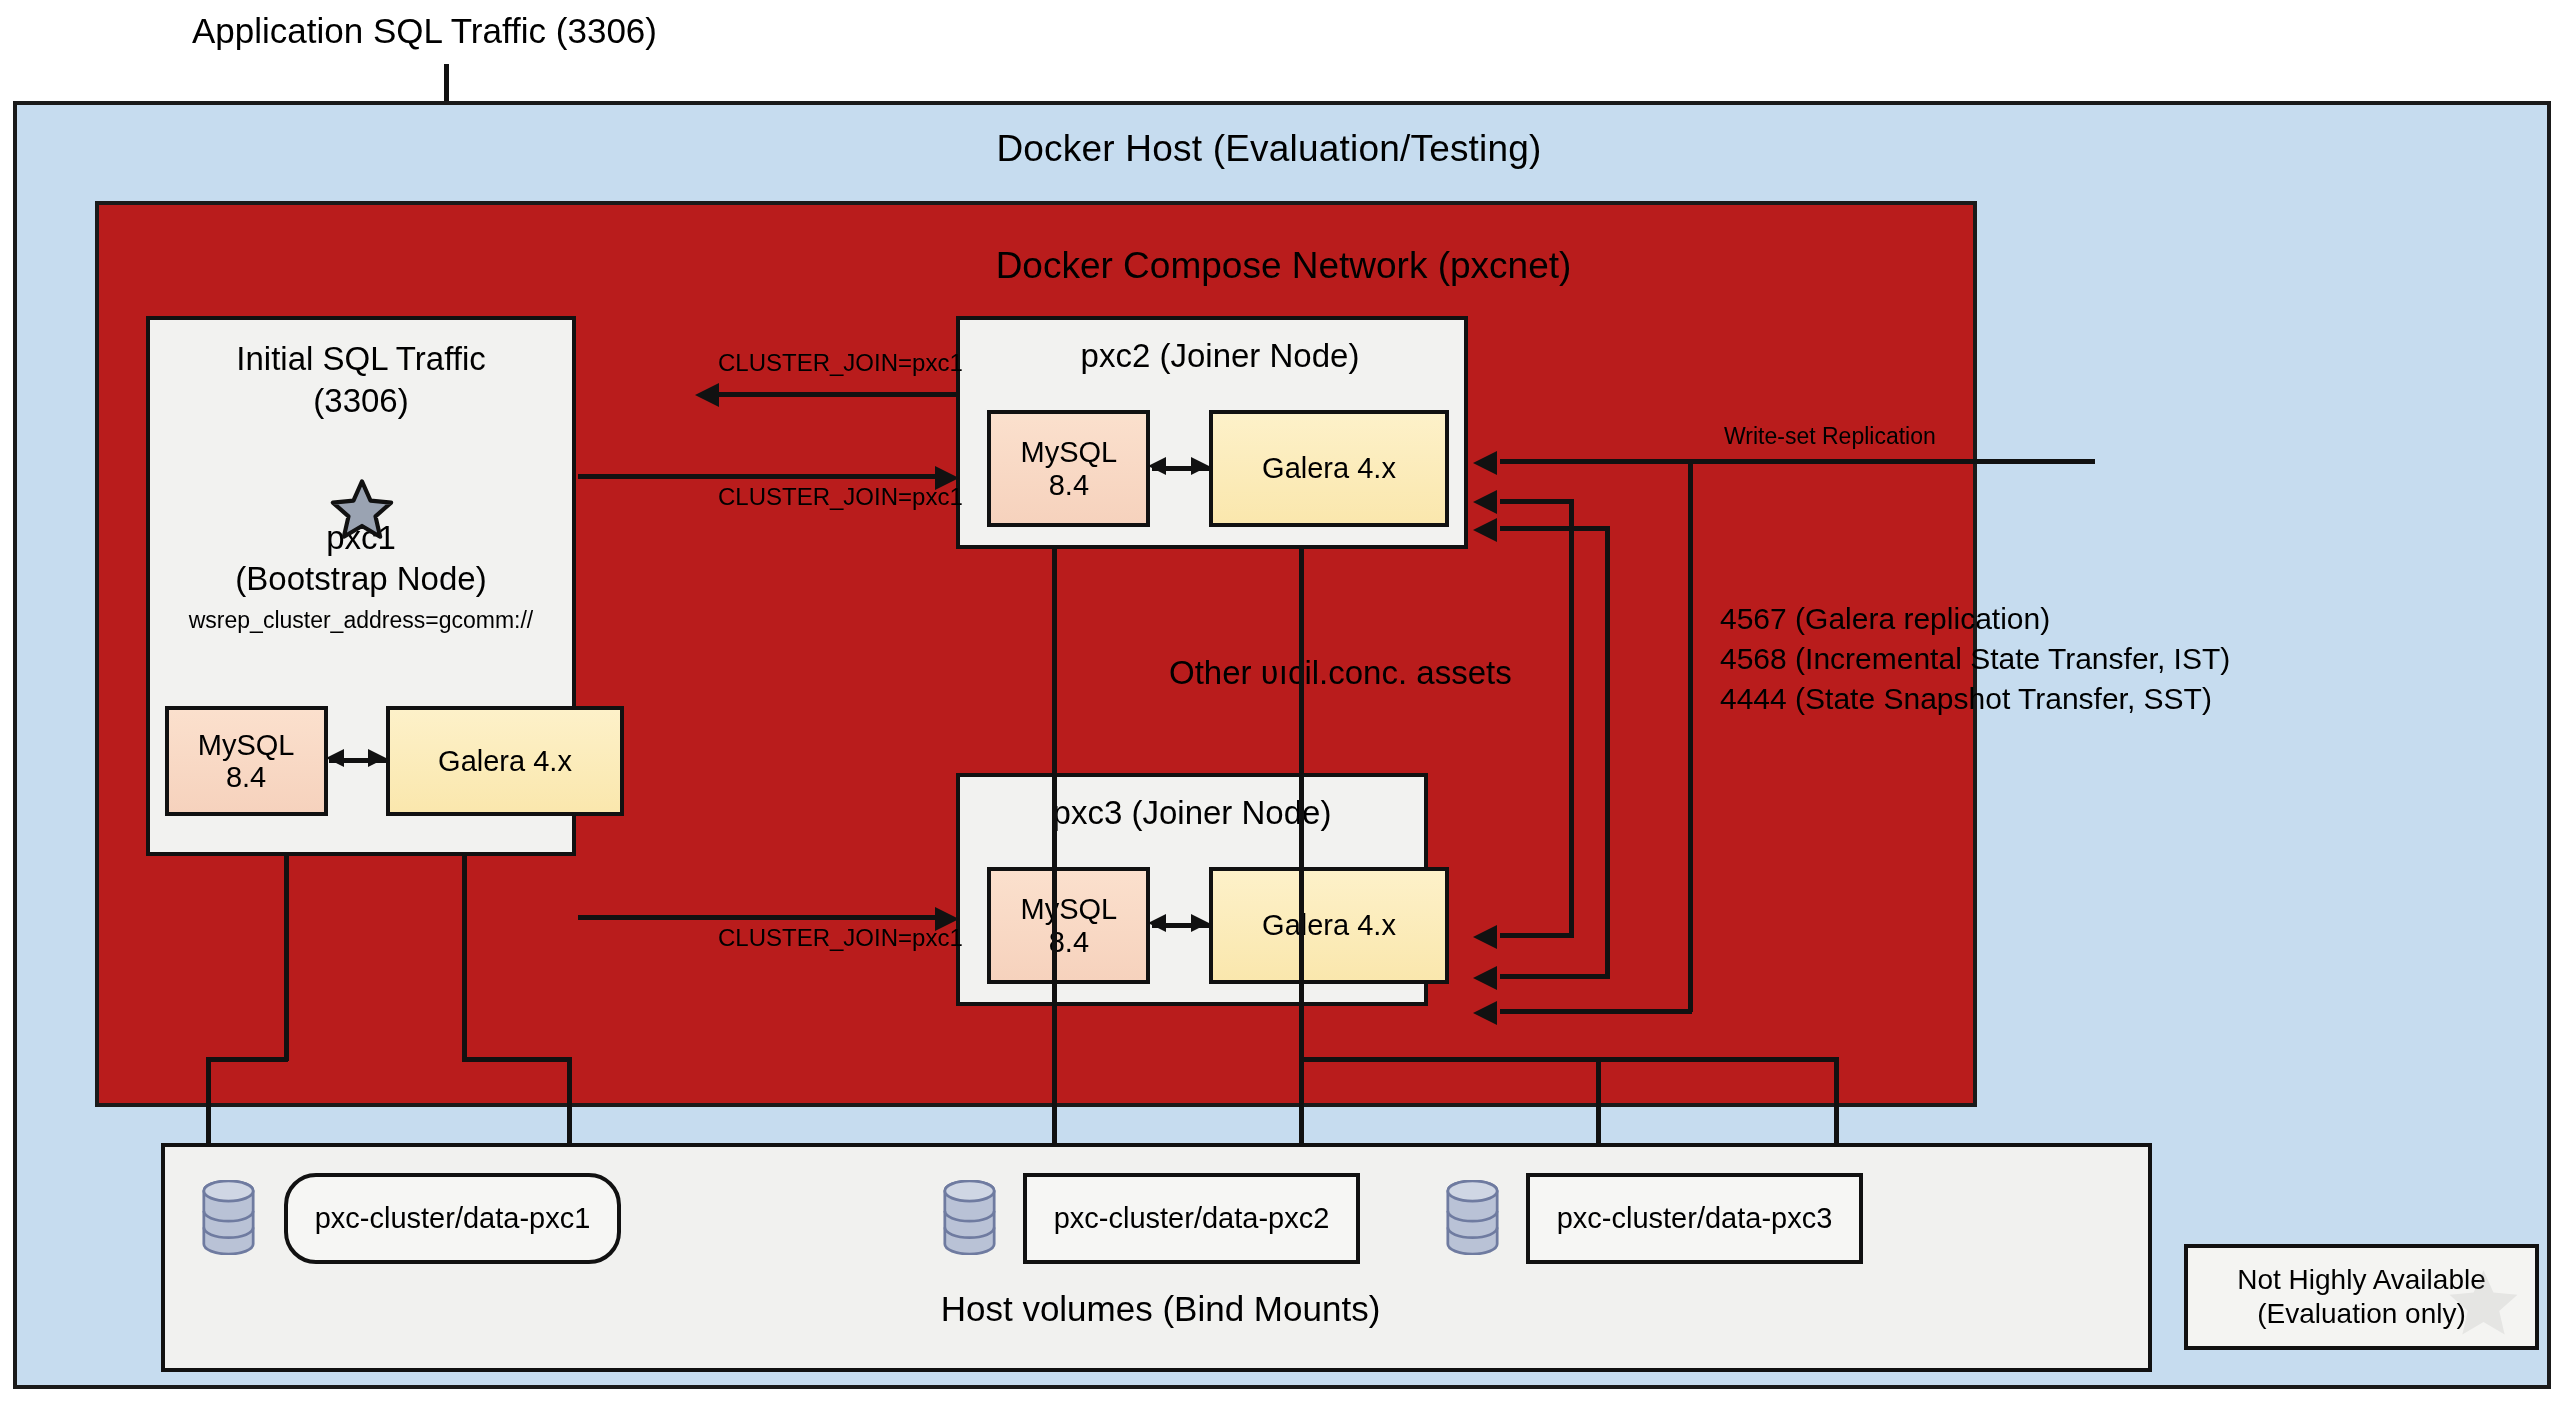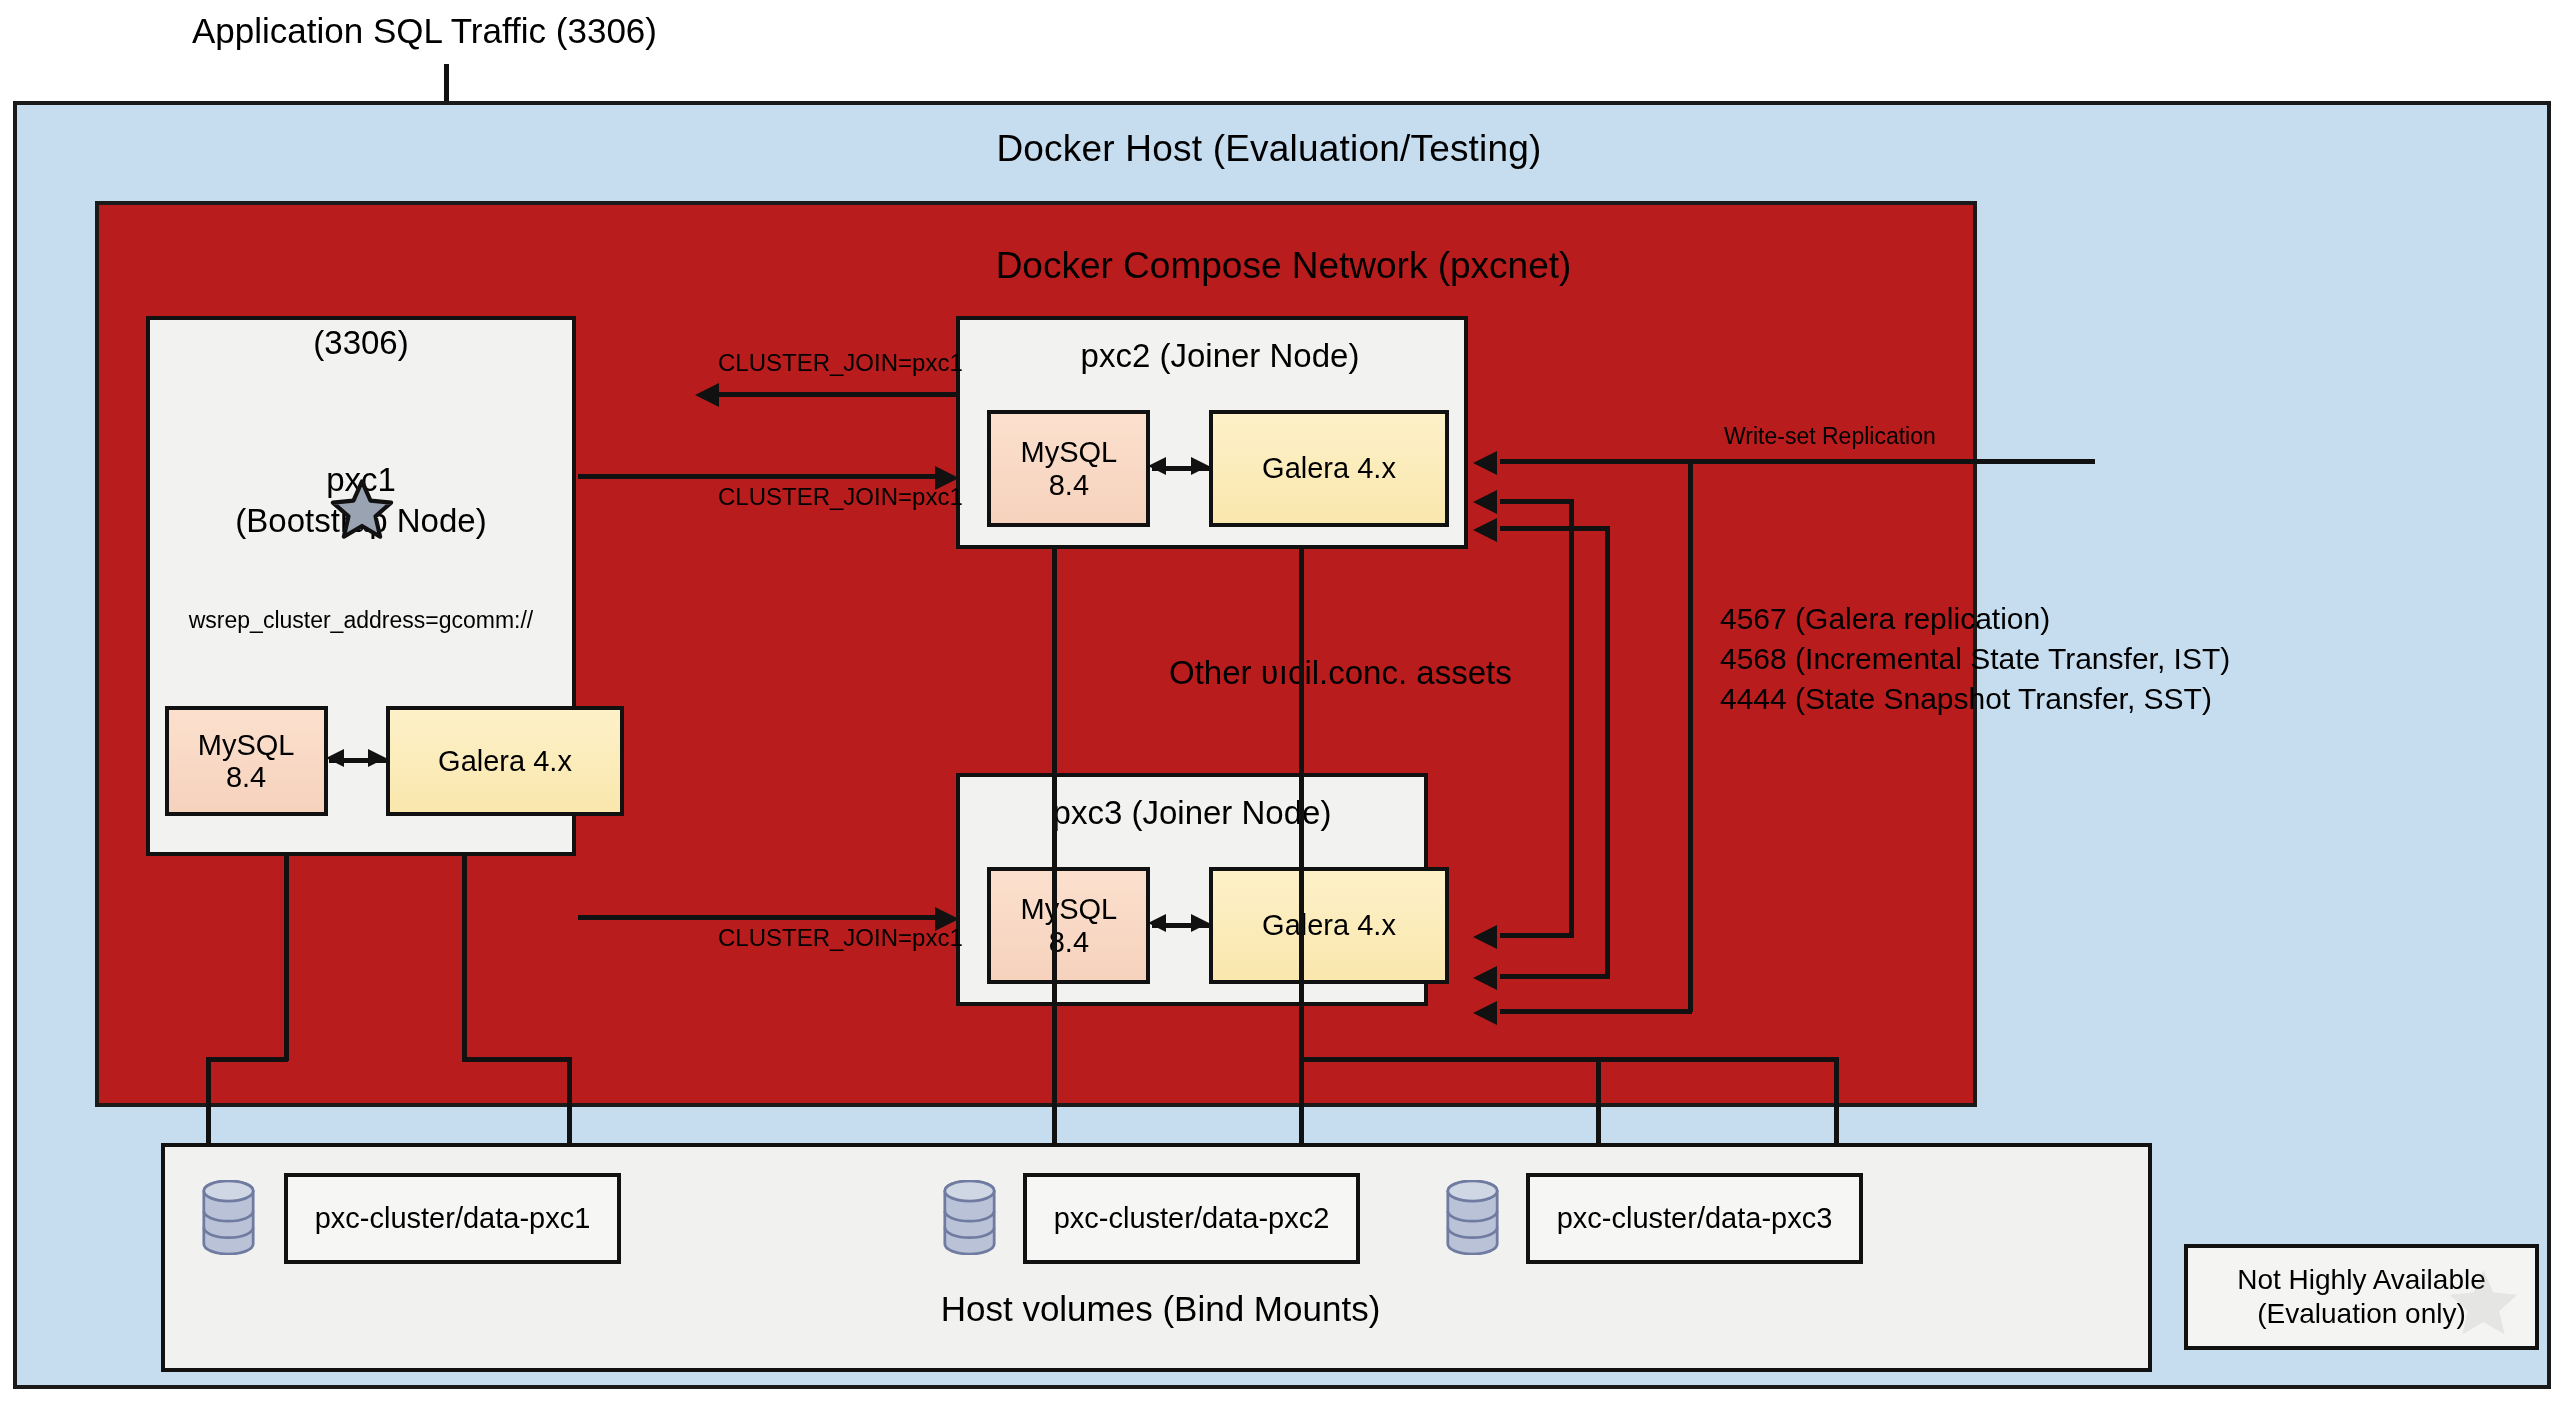--- a/index.html
+++ b/index.html
@@ -80,20 +80,21 @@
 <div class="arrow ar-down" style="left:432px;top:322px;"></div>
 
 <div id="docker-host" class="abs"></div>
 <div id="host-title" class="abs">Docker Host (Evaluation/Testing)</div>
 
 <div id="compose-net" class="abs">
   <div id="net-title" class="abs">Docker Compose Network (pxcnet)</div>
 </div>
 
 <div id="pxc1" class="abs node">
+  <div class="node-title" style="margin-top:20px;">Initial SQL Traffic</div>
   <div class="node-title" style="margin-top:3.7px;">(3306)</div>
 
   <svg class="abs" style="left:177px;top:157px;width:70px;height:66px;" viewBox="0 0 24 24">
     <polygon points="12,1.6 15.1,8.6 22.6,9.3 16.9,14.3 18.6,21.7 12,17.8 5.4,21.7 7.1,14.3 1.4,9.3 8.9,8.6" fill="#9aa3b2" stroke="#111" stroke-width="1.5" stroke-linejoin="round"></polygon>
   </svg>
 
   <div class="node-title" style="margin-top:99px;">pxc1</div>
   <div class="node-title" style="margin-top:3.7px;">(Bootstrap Node)</div>
   <div class="abs" style="left:0;top:287px;width:100%;text-align:center;font-size:23px;">wsrep_cluster_address=gcomm://</div>
 
@@ -205,21 +206,21 @@
 
 <div id="volumes" class="abs">
   <div id="vol-title">Host volumes (Bind Mounts)</div>
 
   <svg class="cyl" style="left:37px;top:33px;" viewBox="0 0 58 82">
     <path d="M2 12 a27 11 0 0 1 54 0 v58 a27 11 0 0 1 -54 0 z" fill="#b9c2d6" stroke="#6f7ba0" stroke-width="3"></path>
     <ellipse cx="29" cy="12" rx="27" ry="11" fill="#cfd6e4" stroke="#6f7ba0" stroke-width="3"></ellipse>
     <path d="M2 34 a27 11 0 0 0 54 0" fill="none" stroke="#6f7ba0" stroke-width="3"></path>
     <path d="M2 52 a27 11 0 0 0 54 0" fill="none" stroke="#6f7ba0" stroke-width="3"></path>
   </svg>
-  <div class="abs vol-box" style="left:119px;top:25.6px;width:337px;height:91px;">
+  <div class="abs vol-box" style="left:119px;top:25.6px;width:337px;height:91px;border-radius:32px;">
     <span>pxc-cluster/data-pxc1</span>
   </div>
 
   <svg class="cyl" style="left:778px;top:33px;" viewBox="0 0 58 82">
     <path d="M2 12 a27 11 0 0 1 54 0 v58 a27 11 0 0 1 -54 0 z" fill="#b9c2d6" stroke="#6f7ba0" stroke-width="3"></path>
     <ellipse cx="29" cy="12" rx="27" ry="11" fill="#cfd6e4" stroke="#6f7ba0" stroke-width="3"></ellipse>
     <path d="M2 34 a27 11 0 0 0 54 0" fill="none" stroke="#6f7ba0" stroke-width="3"></path>
     <path d="M2 52 a27 11 0 0 0 54 0" fill="none" stroke="#6f7ba0" stroke-width="3"></path>
   </svg>
   <div class="abs vol-box" style="left:858px;top:25.6px;width:337px;height:91px;">

